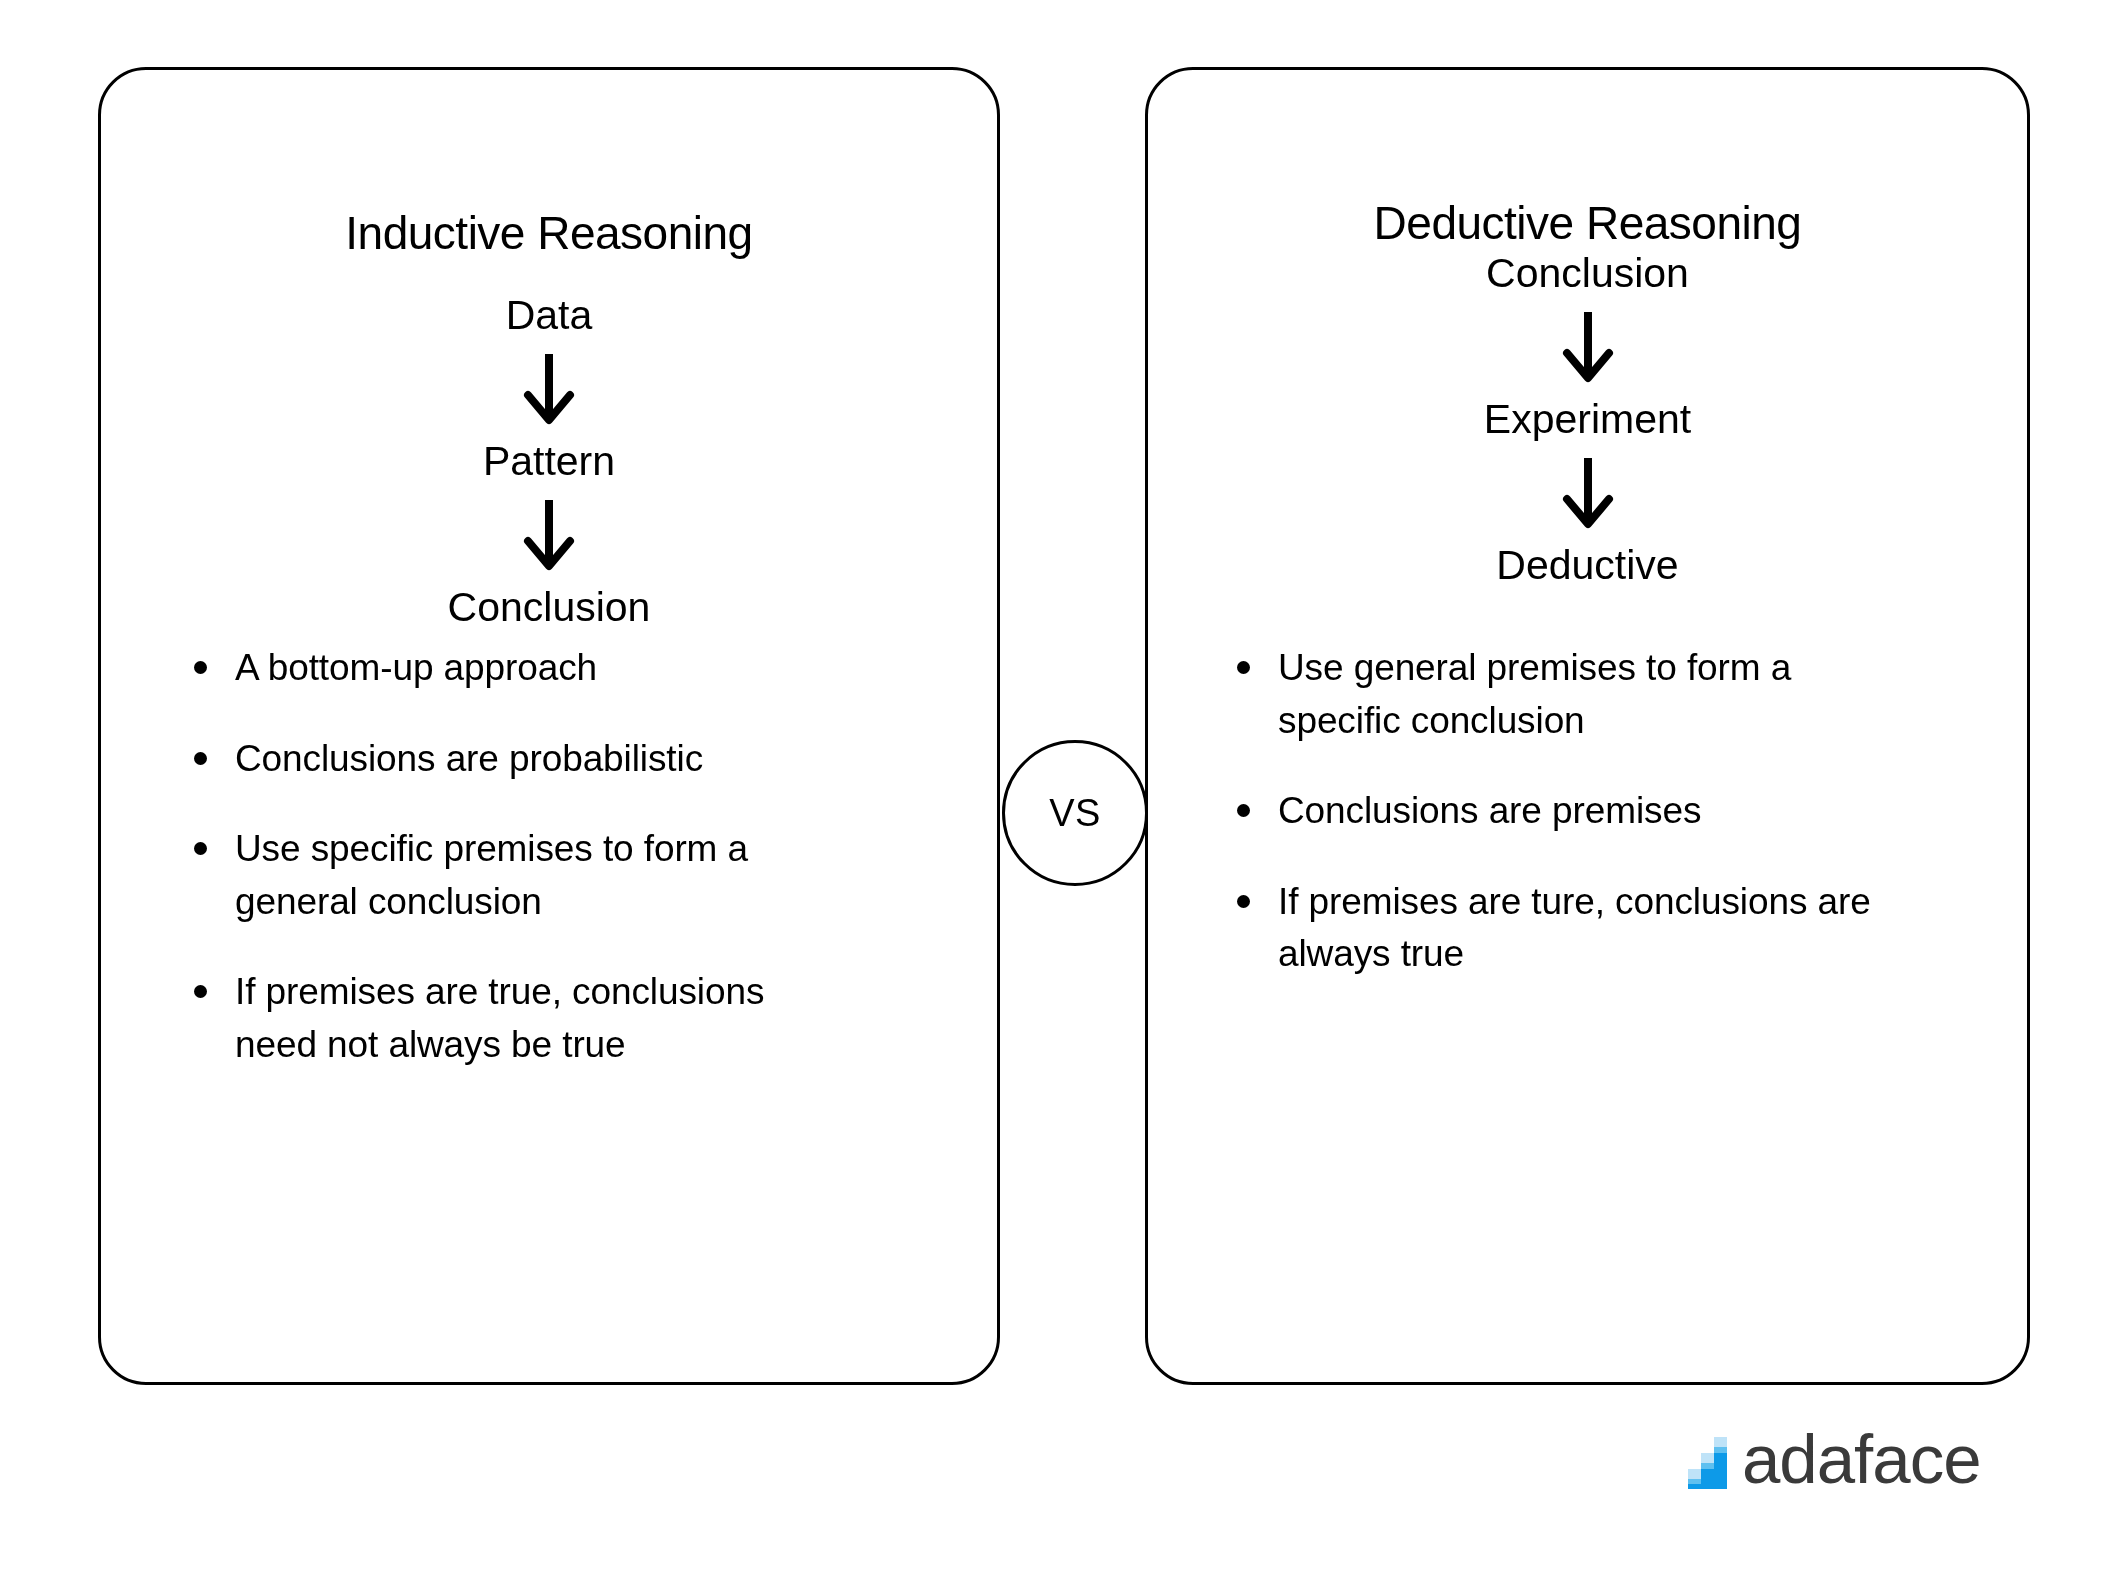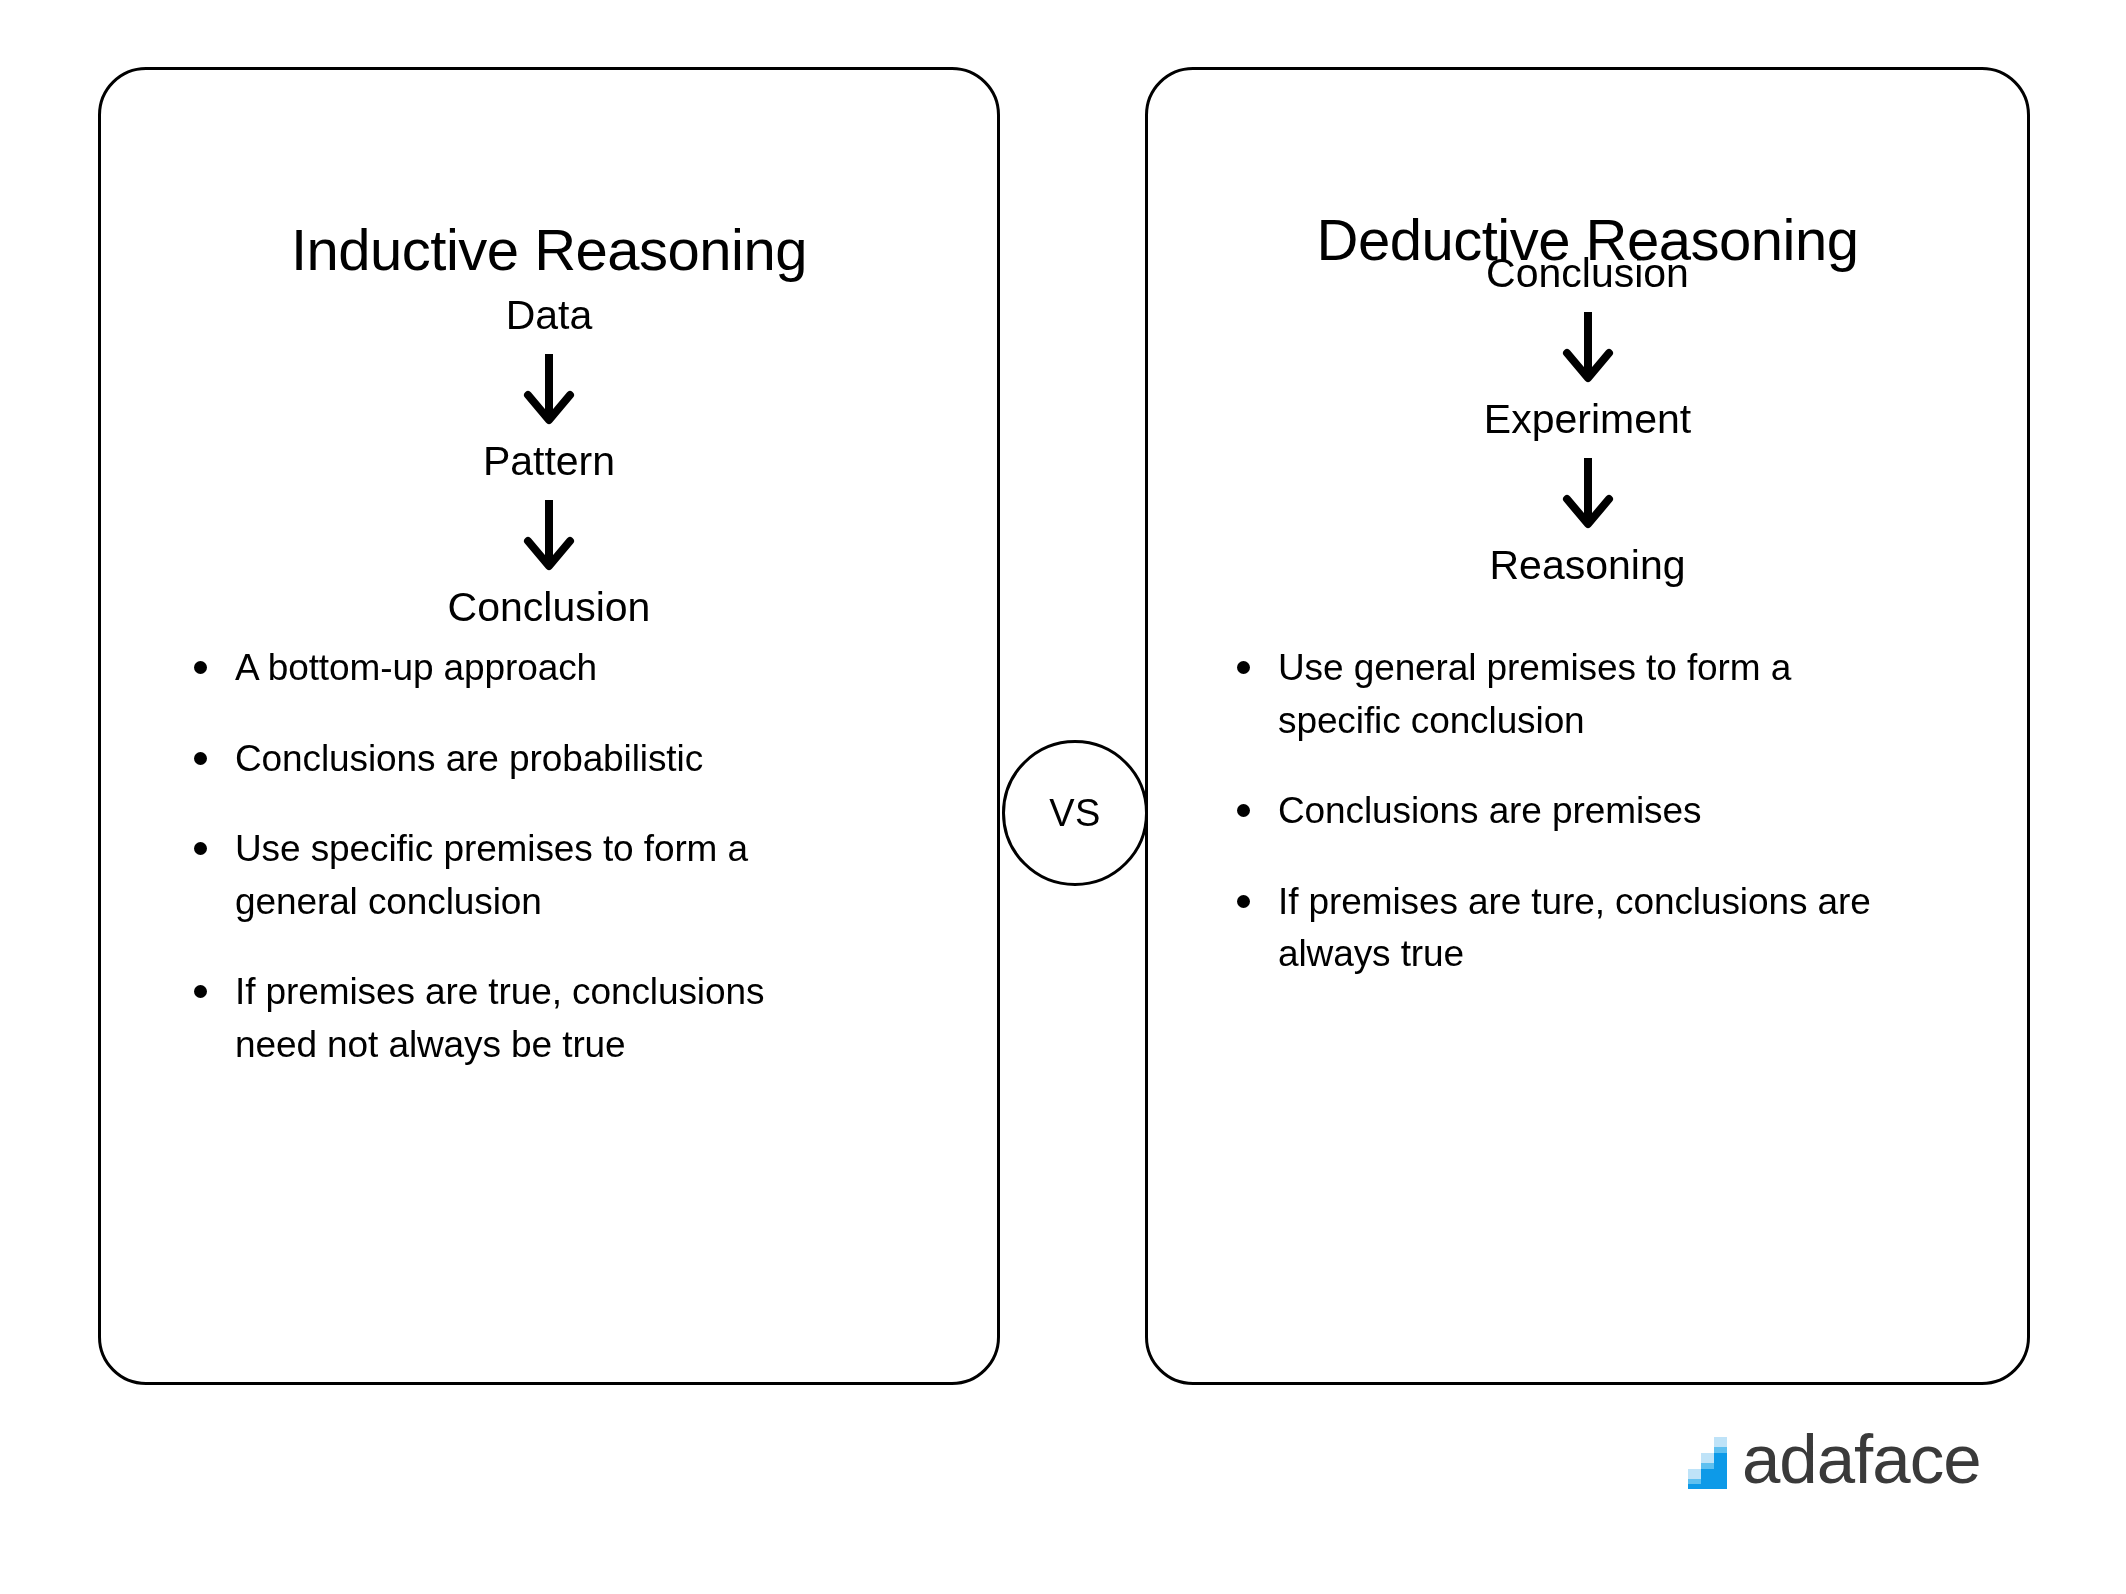--- a/index.html
+++ b/index.html
@@ -41,21 +41,21 @@
     top: 67px;
     width: 885px;
     height: 1318px;
   }
 
   
   .card-title {
     position: absolute;
     width: 100%;
     text-align: center;
-    font-size: 58px;
+    font-size: 46px;
     font-weight: 400;
     letter-spacing: -0.5px;
     color: #000000;
     white-space: nowrap;
   }
   #card-inductive .card-title { top: 98px; }
   #card-deductive .card-title { top: 88px; }
 
   
   .flow {
@@ -223,21 +223,21 @@
         <polyline points="6,44 27,69 48,44" fill="none" stroke="#000000" stroke-width="8" stroke-linecap="round" stroke-linejoin="round"></polyline>
       </svg>
 
       <span class="flow-label">Experiment</span>
 
       <svg class="flow-arrow" width="54" height="74" viewBox="0 0 54 74" aria-hidden="true">
         <line x1="27" y1="3" x2="27" y2="65" stroke="#000000" stroke-width="8" stroke-linecap="butt"></line>
         <polyline points="6,44 27,69 48,44" fill="none" stroke="#000000" stroke-width="8" stroke-linecap="round" stroke-linejoin="round"></polyline>
       </svg>
 
-      <span class="flow-label">Reasoning</span>
+      <span class="flow-label">Deductive</span>
     </div>
 
     <ul class="bullets">
       <li>
         <span class="dot"></span>
         <span>Use general premises to form a specific conclusion</span>
       </li>
       <li>
         <span class="dot"></span>
         <span>Conclusions are premises</span>

